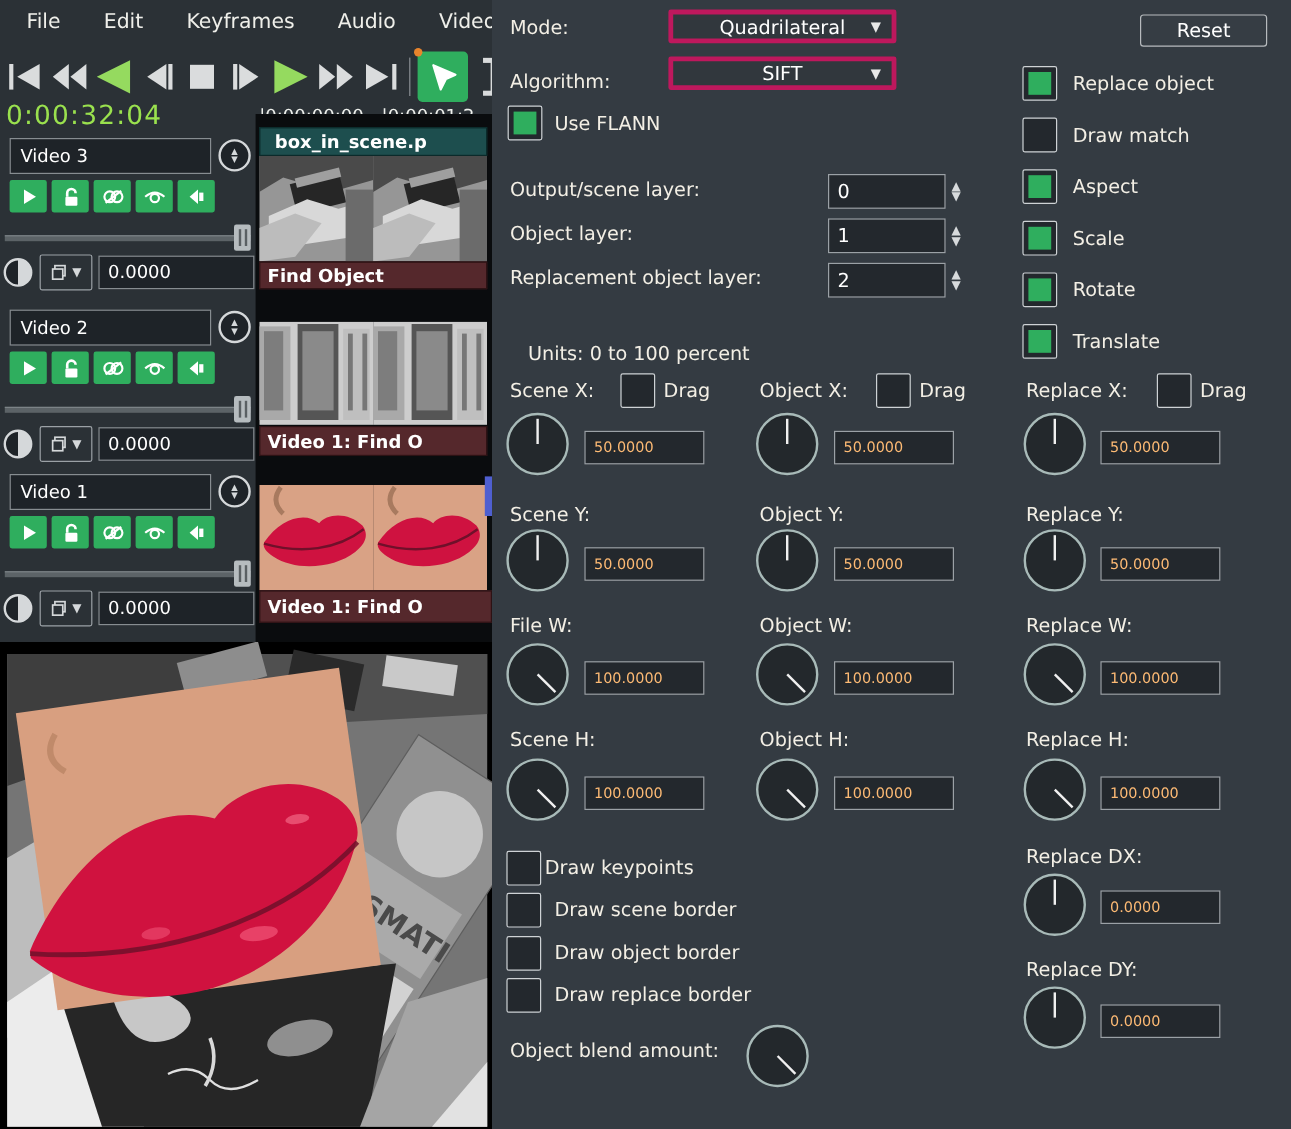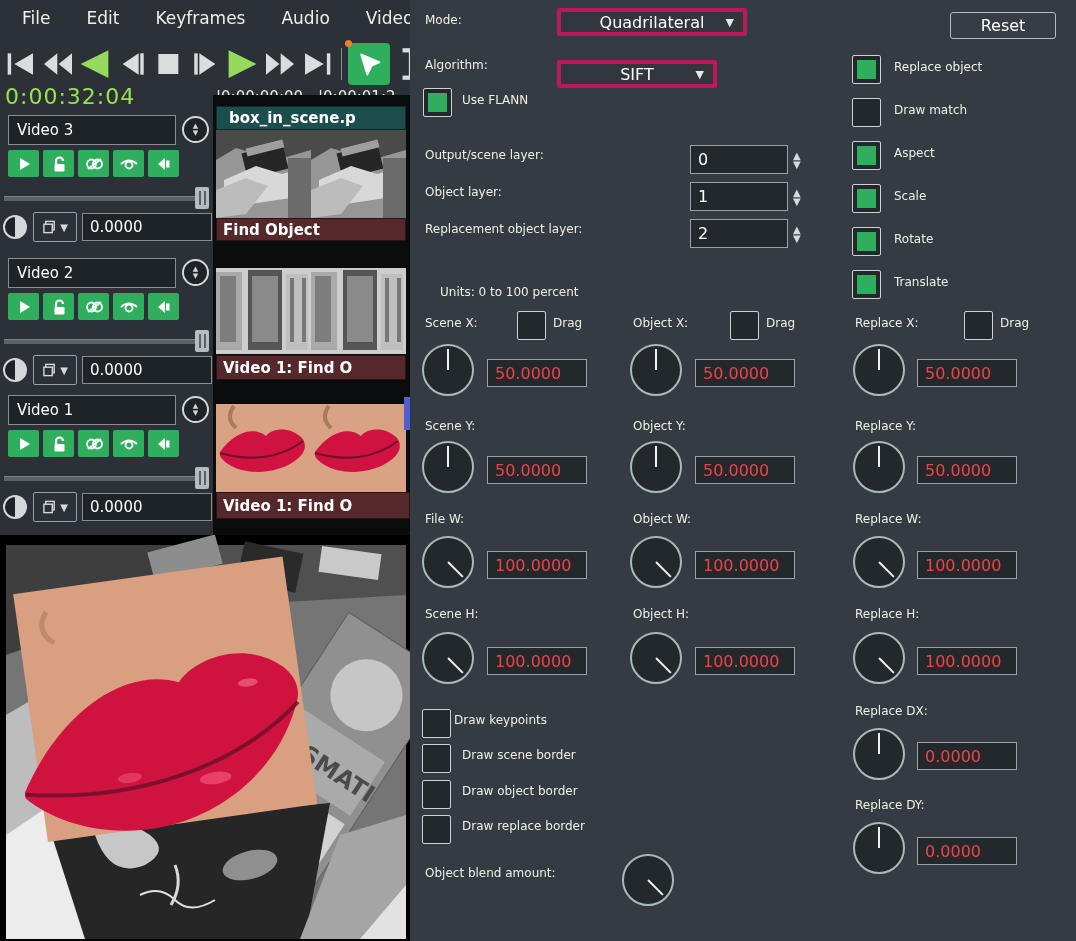--- a/index.html
+++ b/index.html
@@ -1,22 +1,22 @@
 <!DOCTYPE html>
 <html><head>
 <meta charset="utf-8">
 <style>
   html,body{margin:0;padding:0;background:#000;}
   #app{position:relative;width:1076px;height:941px;overflow:hidden;
        font-family:"DejaVu Sans","Liberation Sans",sans-serif;background:#2b3136;color:#efefea;}
   
   .abs{position:absolute;}
-  .lbl{position:absolute;color:#f3efe5;font-size:12px;white-space:nowrap;}
-  .fieldbox{position:absolute;background:#23282d;border:1px solid #9ba1a6;color:#ef4444;
-            font-size:16px;display:flex;align-items:center;padding-left:7px;box-sizing:border-box;}
+  .lbl{position:absolute;color:#f3efe5;font-size:16px;white-space:nowrap;}
+  .fieldbox{position:absolute;background:#23282d;border:1px solid #9ba1a6;color:#fdba74;
+            font-size:12px;display:flex;align-items:center;padding-left:7px;box-sizing:border-box;}
   .select{position:absolute;background:#31373d;border:4px solid #be185d;border-radius:2px;color:#fff;
           font-size:16px;display:flex;align-items:center;justify-content:center;box-sizing:border-box;}
   .select .darr{position:absolute;right:9px;font-size:11px;color:#e8e8e8;}
   .btn{position:absolute;background:#363d44;border:1px solid #b7bbbe;border-radius:3px;color:#fff;
        font-size:16px;display:flex;align-items:center;justify-content:center;box-sizing:border-box;cursor:default;}
   .cb{position:absolute;width:29px;height:29px;background:#23282d;border:1px solid #ced2d5;
       border-radius:2px;box-sizing:border-box;}
   .cb .fill{position:absolute;inset:4px;background:#2fae5e;display:none;}
   .cb[data-checked="true"] .fill{display:block;}
   .dial{position:absolute;width:52px;height:52px;border-radius:50%;
@@ -451,21 +451,21 @@
   <div class="panel">
 
     <span class="lbl" style="left:15px;top:13px">Mode:</span>
     <div class="select" style="left:147px;top:8px;width:190px;height:28px">
       <span>Quadrilateral</span>
       <span class="darr">▼</span>
     </div>
     <div class="btn" style="left:540px;top:12px;width:106px;height:27px">Reset</div>
 
     <span class="lbl" style="left:15px;top:58px">Algorithm:</span>
-    <div class="select" style="left:147px;top:60px;width:160px;height:28px">
+    <div class="select" style="left:147px;top:47px;width:190px;height:28px">
       <span>SIFT</span>
       <span class="darr">▼</span>
     </div>
 
     <span class="cb" style="left:13px;top:88px" data-checked="true">
         <span class="fill"></span>
       </span>
     <span class="lbl" style="left:52px;top:93px">Use FLANN</span>
 
     <span class="cb" style="left:442px;top:55px" data-checked="true">

